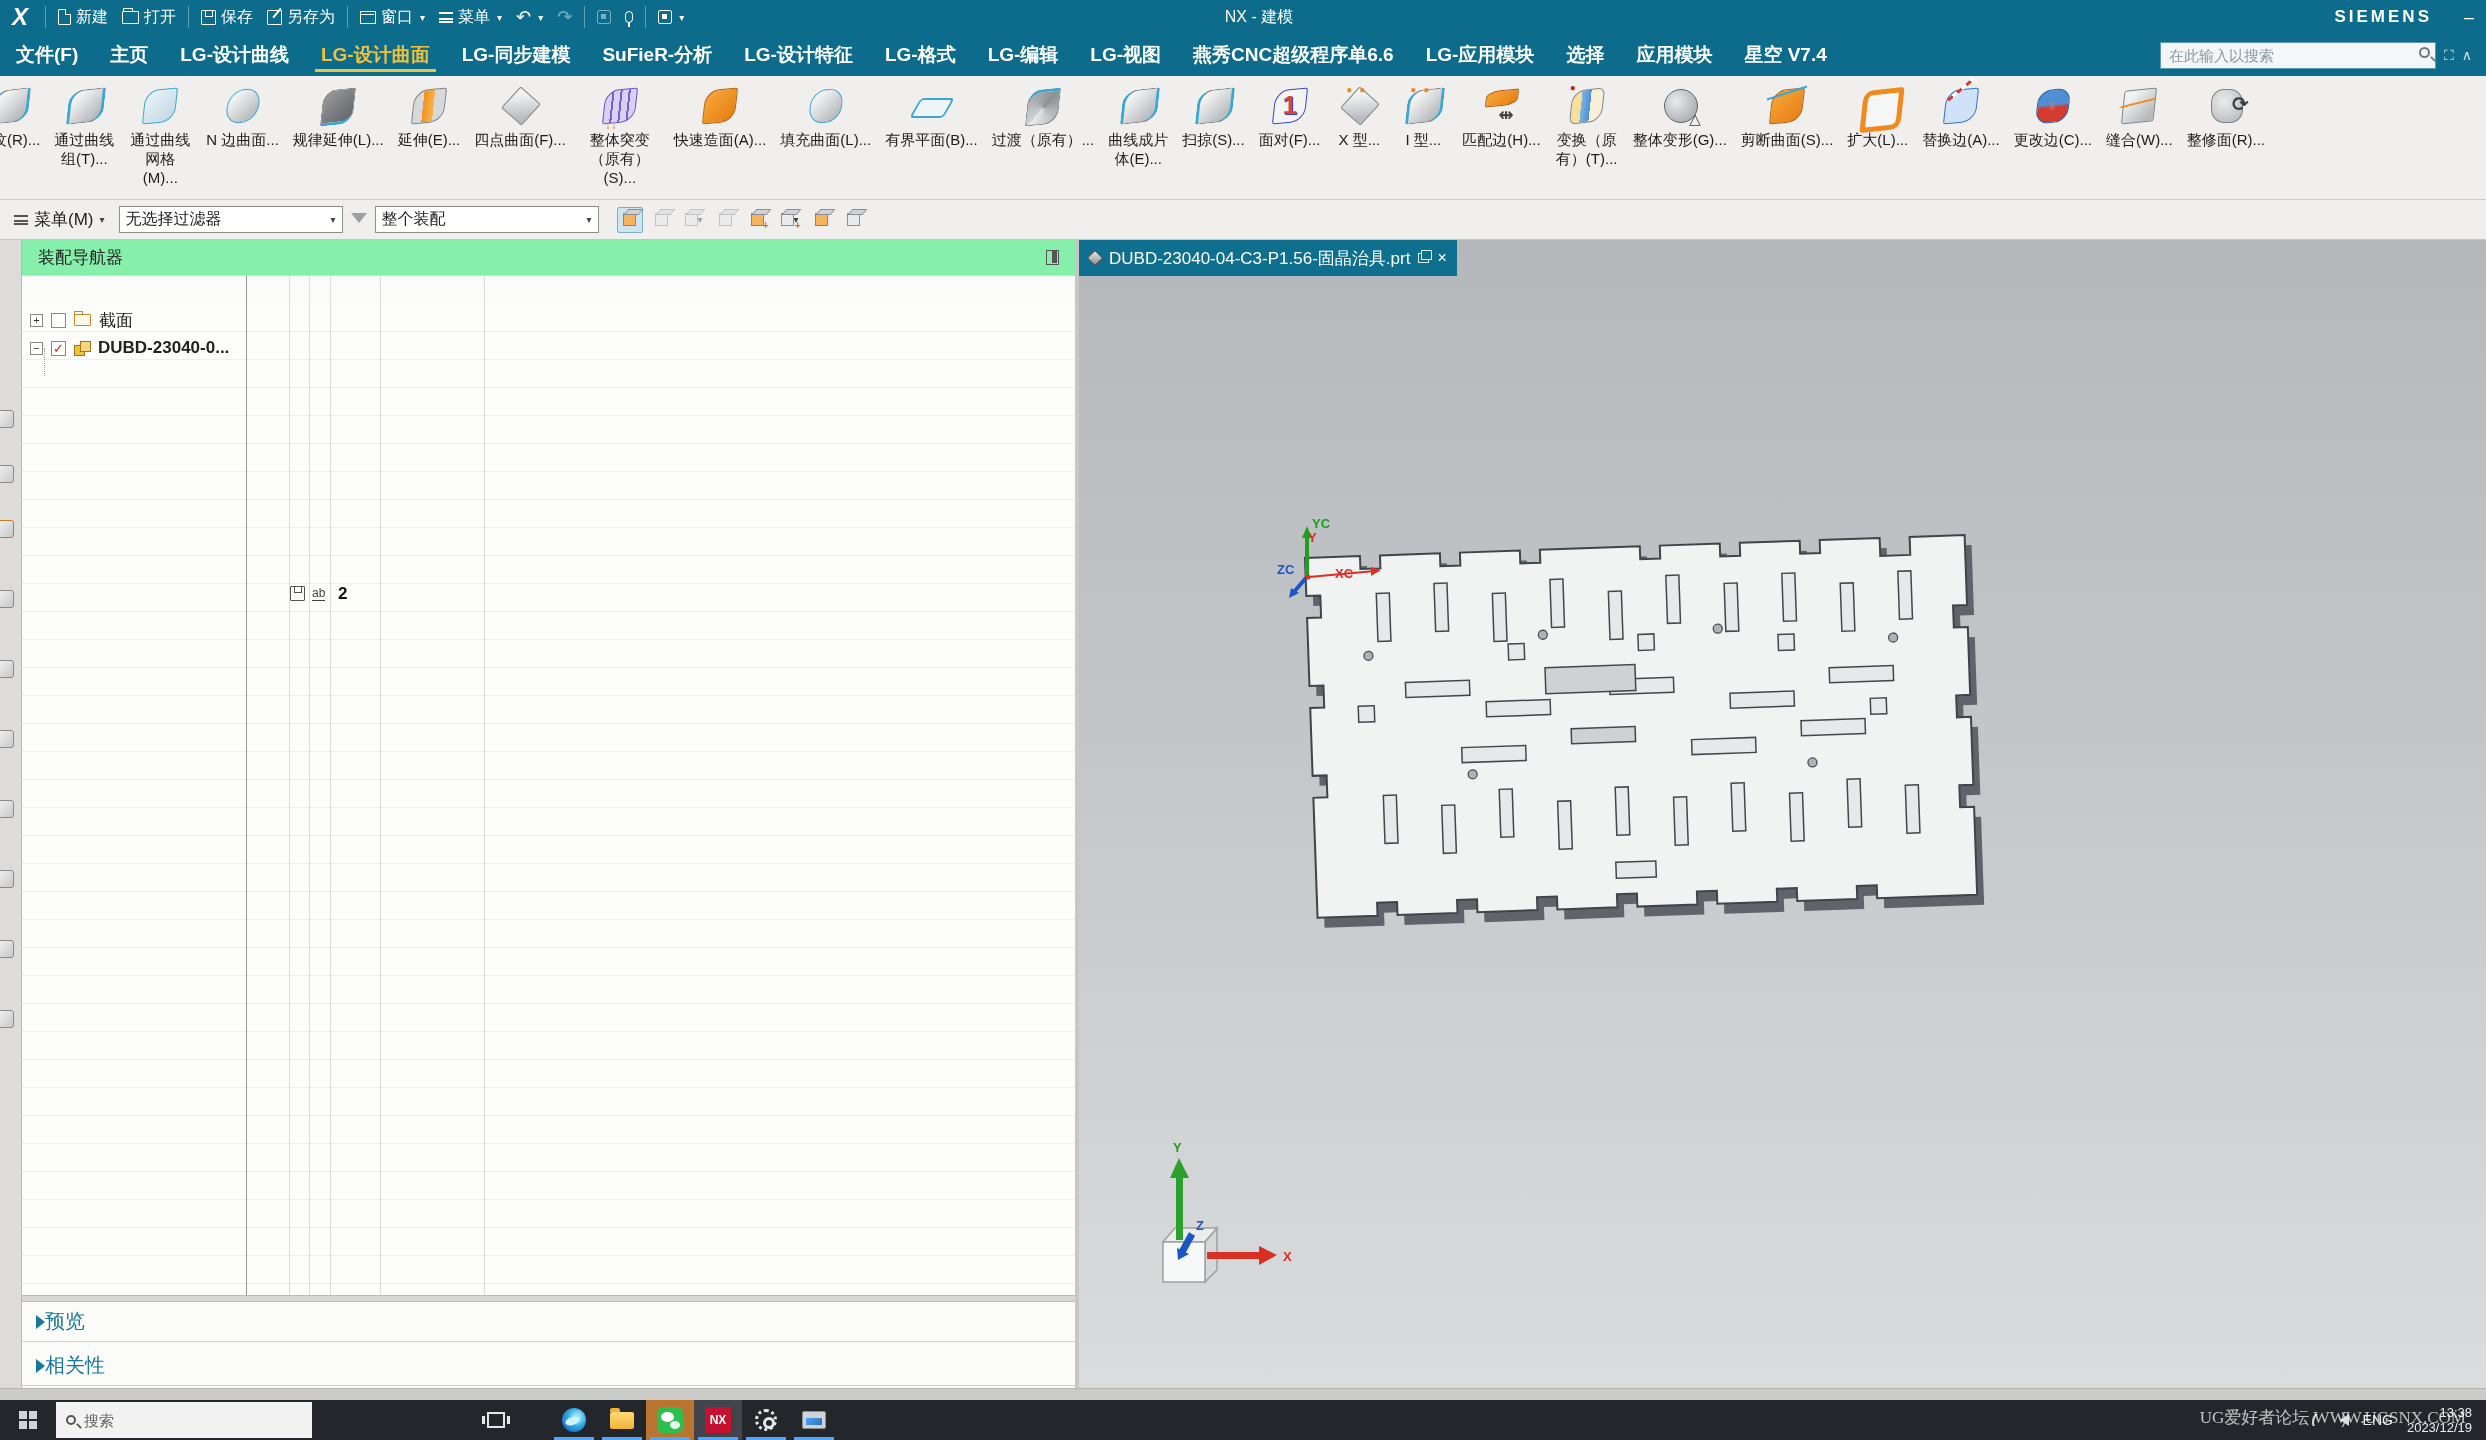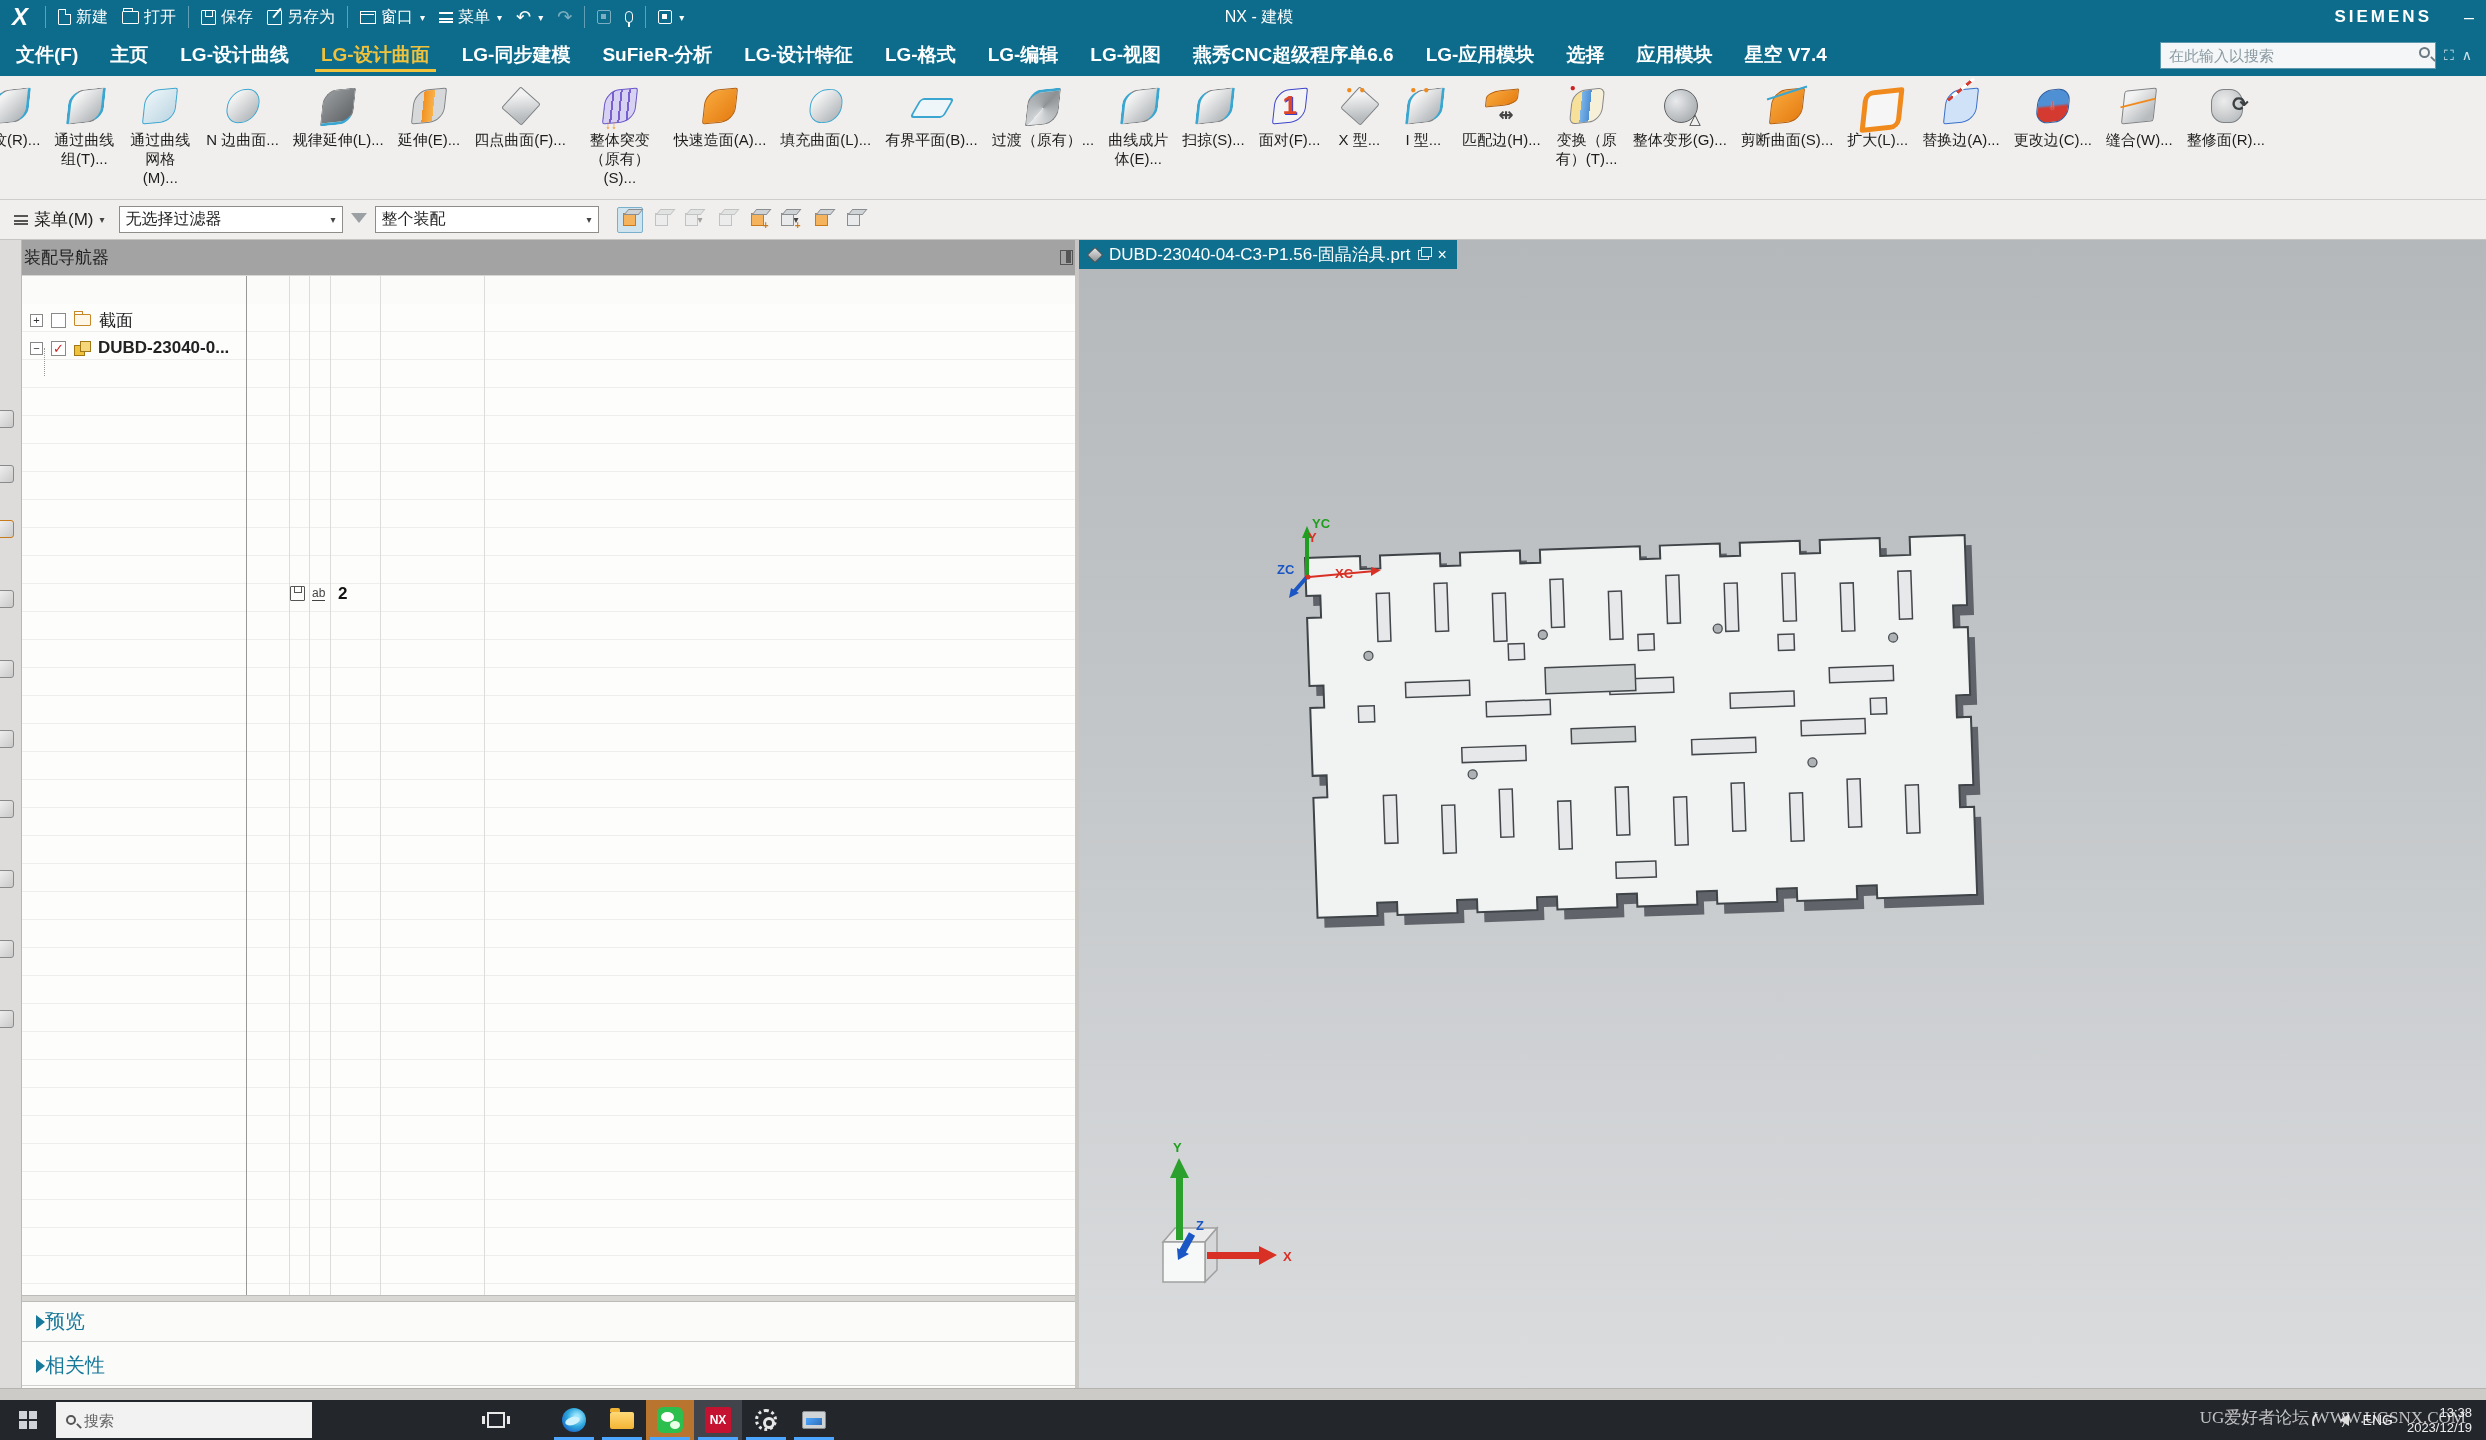--- a/index.html
+++ b/index.html
@@ -108,21 +108,21 @@
   .cube.o { border-color:#c87a1c; background:#f4b35c; }
   .cube.dim, .t2i.dim { opacity:.45; }
   .plus { position:absolute; right:1px; bottom:1px; font-size:10px; color:#c87a1c; font-weight:bold; }
 
   
   .resbar { position:absolute; left:0; top:240px; width:22px; height:1148px; background:#dddcda; border-right:1px solid #bab8b5; overflow:hidden; }
   .resicon { position:absolute; left:-6px; width:20px; height:18px; border:1.5px solid #8a8a8a; border-radius:3px; background:linear-gradient(135deg,#f4f4f4,#c9c9c9); }
   .resicon.orange { border-color:#c87a1c; }
 
   .navigator { position:absolute; left:22px; top:240px; width:1053px; height:1148px; background:#fbfbfa; }
-  .nav-header { position:absolute; left:0; top:0; width:100%; height:36px; display:flex; align-items:center; padding:0 2px; font-size:17px; color:#222; border-bottom:1px solid #d8d6d3; background:#a3a3a3; }
+  .nav-header { position:absolute; left:0; top:0; width:100%; height:36px; display:flex; align-items:center; padding:0 16px; font-size:17px; color:#222; border-bottom:1px solid #d8d6d3; background:#86efac; }
   .nav-dock { margin-left:auto; width:13px; height:15px; border:1.5px solid #555; }
   .nav-dock::after { content:""; display:block; width:5px; height:12px; background:#555; margin-left:5px; }
   .nav-cols { position:absolute; left:0; top:36px; width:100%; height:28px; background:#f2f1ef; border-bottom:1px solid #c9c7c5; font-size:15px; color:#333; }
   .nav-cols span { position:absolute; top:5px; }
   .sortarrow { font-size:10px; color:#222; }
   .nav-grid { position:absolute; left:0; top:64px; width:100%; height:994px; background:repeating-linear-gradient(to bottom, #fdfdfc 0 27px, #efeeec 27px 28px); }
   .vline { position:absolute; top:36px; width:1px; height:1022px; background:#dddcd9; }
   .vline.strong { background:#9a9894; }
   .trow { position:absolute; left:0; width:100%; height:28px; display:flex; align-items:center; font-size:17px; color:#222; }
   .trow .bold { font-weight:bold; }
@@ -144,21 +144,21 @@
   .treedot { position:absolute; border-left:1px dotted #999; }
 
   .sect-sep { position:absolute; left:0; width:100%; height:7px; background:#d9d7d4; border-top:1px solid #bdbbb8; border-bottom:1px solid #bdbbb8; }
   .sectbar { position:absolute; left:0; width:100%; height:40px; display:flex; align-items:center; padding-left:14px; font-size:20px; color:#17789a; background:#fbfbfa; border-bottom:1px solid #d2d0cd; }
   .tri { width:0; height:0; border-top:7px solid transparent; border-bottom:7px solid transparent; border-left:9px solid #17789a; }
 
   .sash { position:absolute; left:1075px; top:240px; width:4px; height:1148px; background:#c9c7c4; }
 
   
   .viewport { position:absolute; left:1079px; top:240px; width:1407px; height:1148px; background:linear-gradient(180deg,#b5b8bb 0%,#c4c7c9 45%,#dadcde 100%); overflow:hidden; }
-  .vtab { position:absolute; left:0; top:0; height:29px; background:#0f6f8f; color:#fff; display:flex; align-items:center; gap:8px; padding:0 10px; font-size:17px; }
+  .vtab { position:absolute; left:0; top:0; height:36px; background:#0f6f8f; color:#fff; display:flex; align-items:center; gap:8px; padding:0 10px; font-size:17px; }
   .particon { width:12px; height:12px; background:linear-gradient(135deg,#e8e8e8,#8a8e91); border:1px solid #555; transform:rotate(45deg); border-radius:2px; }
   .vrestore { width:11px; height:10px; border:1.5px solid #dfeaf0; position:relative; }
   .vrestore::before { content:""; position:absolute; left:2px; top:-4px; width:9px; height:8px; border:1.5px solid #dfeaf0; background:#0f6f8f; }
   .vclose { font-size:16px; color:#fff; line-height:16px; }
   .scene { position:absolute; left:0; top:0; width:1407px; height:1148px; }
   .plate { fill:#f1f2f2; stroke:#3f4448; stroke-width:2; }
   .plate-shadow { fill:#60646a; }
   .slot { fill:#e6e8e9; stroke:#43474b; stroke-width:1.5; }
   .slot-deep { fill:#ced2d3; stroke:#43474b; stroke-width:1.5; }
   .hole { fill:#aeb2b5; stroke:#4a4e52; stroke-width:1.3; }

